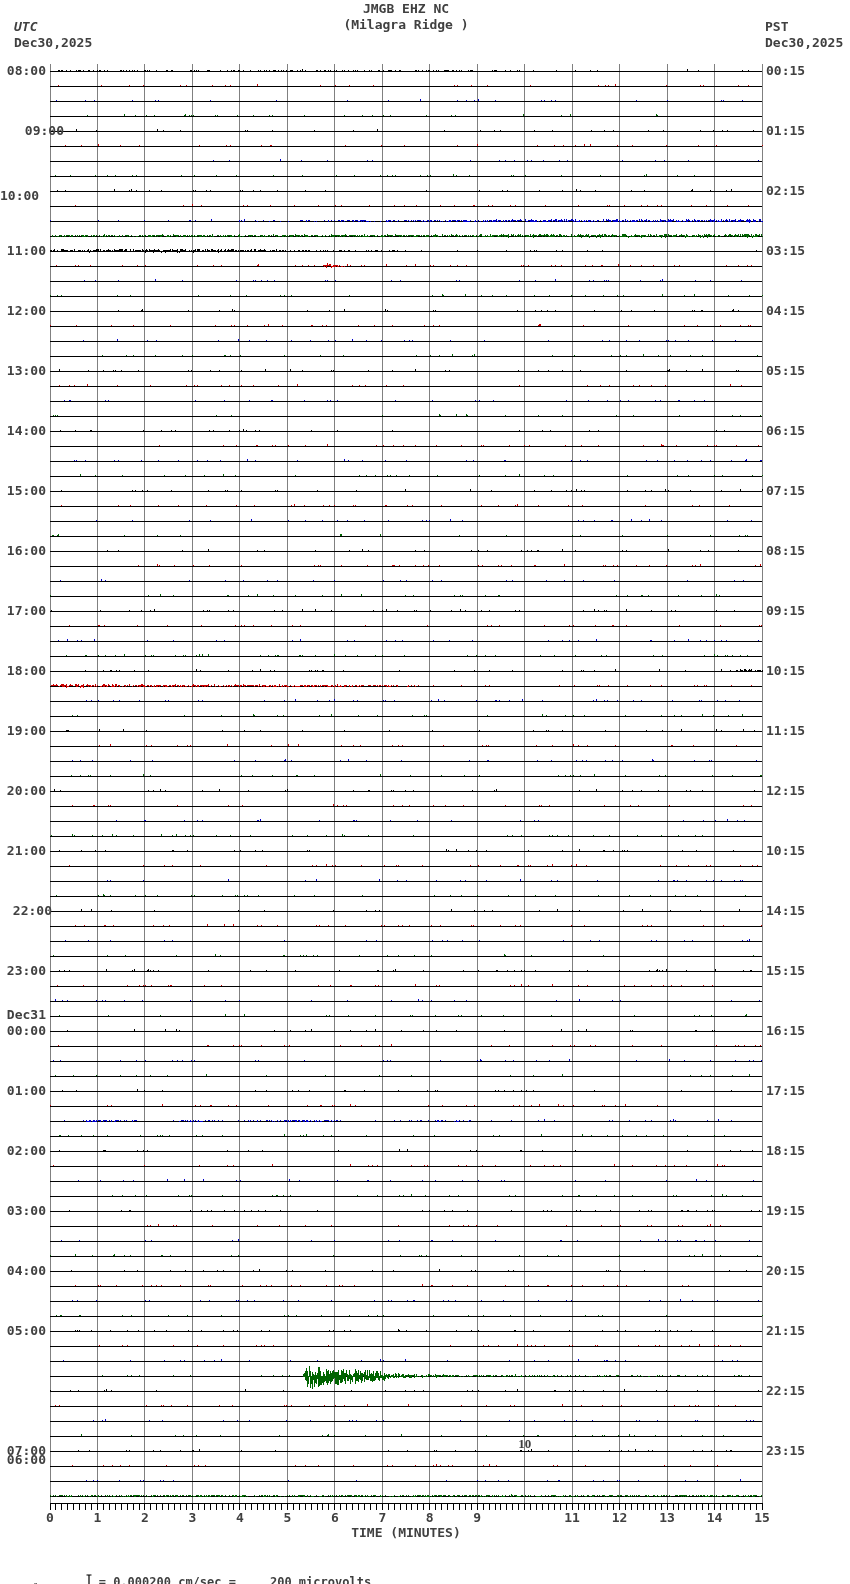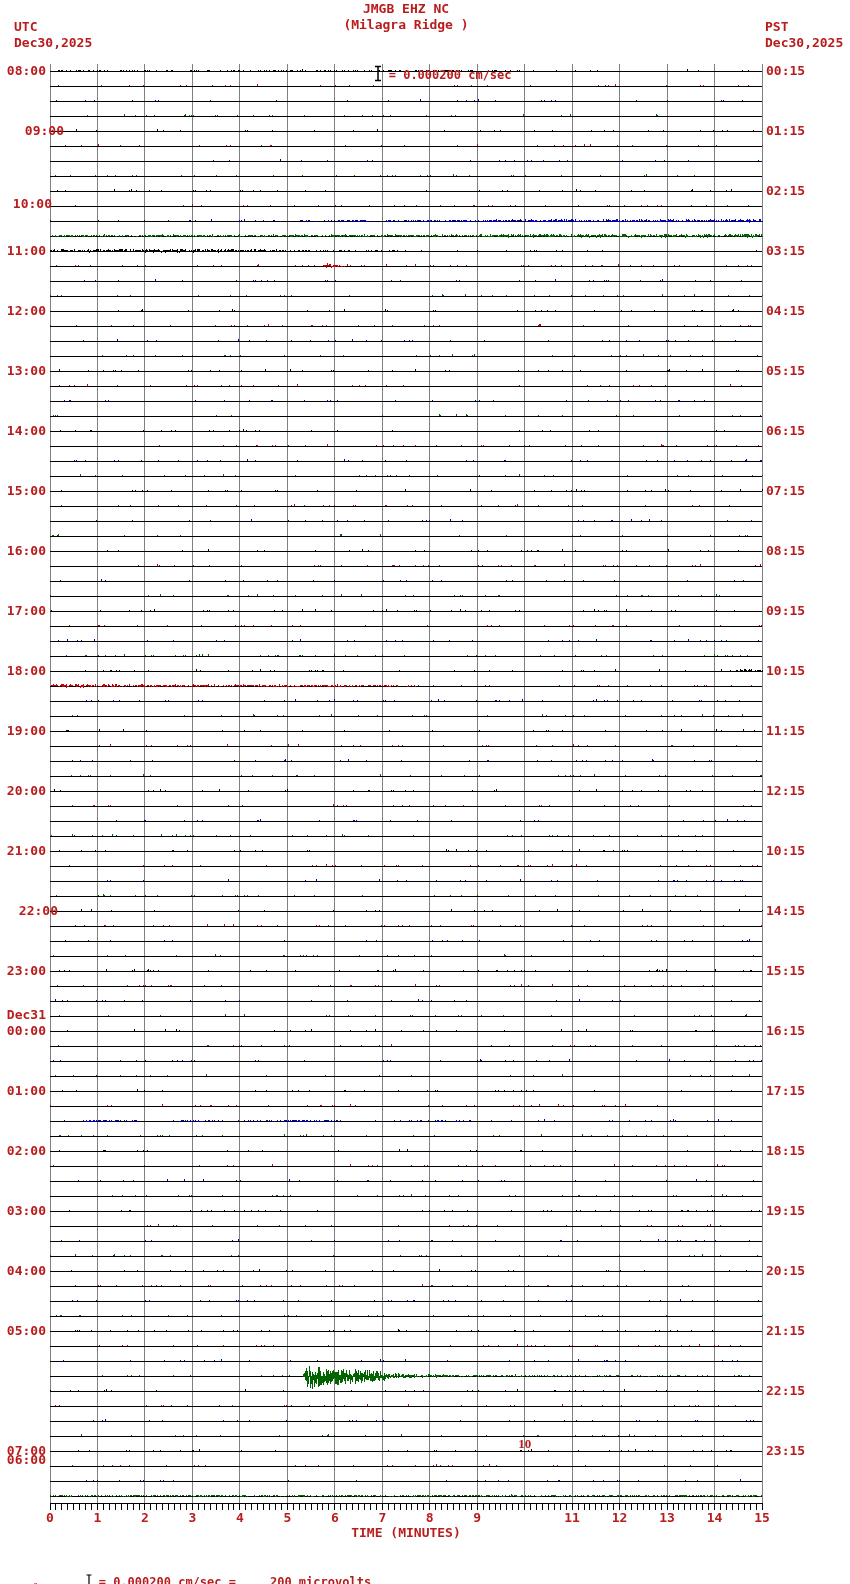--- a/index.html
+++ b/index.html
@@ -1,23 +1,23 @@
 <!DOCTYPE html>
 <html><head>
 <meta charset="utf-8">
 <style>
   html,body{margin:0;padding:0;background:#fff;}
   .page{position:relative;width:850px;height:1584px;background:#ffffff;overflow:hidden;
-        font-family:"DejaVu Sans Mono",monospace;font-weight:bold;color:#b91c1c;}
+        font-family:"DejaVu Sans Mono",monospace;font-weight:bold;color:#404040;}
   .abs{position:absolute;white-space:pre;}
   .title{left:50px;width:712px;top:1px;text-align:center;font-size:13px;}
   .subtitle{left:50px;width:712px;top:17px;text-align:center;font-size:13px;}
   .scalerow{left:50px;width:712px;top:37px;text-align:center;font-size:12px;}
   .scalerow .bar{display:inline-block;vertical-align:middle;margin-right:6px;}
-  .hleft{left:14px;top:19px;font-size:13px;}
+  .hleft{left:14px;top:19px;font-size:13px;font-style:italic;}
   .hleftd{left:14px;top:35px;font-size:13px;}
   .hright{left:765px;top:19px;font-size:13px;}
   .hrightd{left:765px;top:35px;font-size:13px;}
   .tlabel{position:absolute;font-size:13px;line-height:15px;white-space:pre;}
   .xaxis-label{left:50px;width:712px;top:1525px;text-align:center;font-size:13px;}
   .footer{left:4px;top:1546px;height:20px;font-size:12px;}
   .footer .pre{font-size:9px;vertical-align:middle;}
   .footer .bar{display:inline-block;vertical-align:middle;margin:0 6px 0 3px;}
   .footer .val{margin-left:34px;}
   svg{position:absolute;left:0;top:0;}
@@ -236,39 +236,32 @@
       <path d="M81.5 1434.0V1436.0M131.5 1435.0V1436.0M175.5 1435.0V1436.0M183.5 1435.0V1436.0M196.5 1435.0V1436.0M220.5 1435.0V1436.0M279.5 1435.0V1436.0M322.5 1435.0V1436.0M327.5 1435.0V1436.0M328.5 1434.0V1436.0M334.5 1435.0V1436.0M365.5 1435.0V1436.0M401.5 1434.0V1436.0M441.5 1435.0V1436.0M486.5 1435.0V1436.0M523.5 1435.0V1436.0M537.5 1435.0V1436.0M538.5 1435.0V1436.0M575.5 1435.0V1436.0M592.5 1435.0V1436.0M602.5 1435.0V1436.0M604.5 1435.0V1436.0M618.5 1435.0V1436.0M629.5 1434.0V1436.0M634.5 1435.0V1436.0M655.5 1435.0V1436.0M681.5 1435.0V1436.0M702.5 1435.0V1436.0M723.5 1435.0V1436.0" stroke="#006400" stroke-width="1" fill="none"></path>
       <path d="M78.5 1450.0V1451.0M89.5 1450.0V1451.0M126.5 1450.0V1451.0M129.5 1450.0V1451.0M153.5 1450.0V1451.0M160.5 1450.0V1451.0M180.5 1450.0V1451.0M192.5 1450.0V1451.0M193.5 1450.0V1451.0M199.5 1449.0V1451.0M241.5 1450.0V1451.0M275.5 1450.0V1451.0M388.5 1450.0V1451.0M407.5 1450.0V1451.0M434.5 1450.0V1451.0M436.5 1450.0V1451.0M455.5 1450.0V1451.0M475.5 1450.0V1451.0M520.5 1450.0V1451.0M521.5 1450.0V1451.0M528.5 1450.0V1451.0M531.5 1449.0V1451.0M548.5 1450.0V1451.0M578.5 1450.0V1451.0M609.5 1450.0V1451.0M621.5 1450.0V1451.0M628.5 1450.0V1451.0M635.5 1449.0V1451.0M648.5 1450.0V1451.0M652.5 1450.0V1451.0M693.5 1450.0V1451.0M702.5 1450.0V1451.0M711.5 1450.0V1451.0M726.5 1450.0V1451.0M730.5 1450.0V1451.0M731.5 1450.0V1451.0" stroke="#000000" stroke-width="1" fill="none"></path>
       <path d="M72.5 1465.0V1466.0M103.5 1465.0V1466.0M112.5 1465.0V1466.0M120.5 1465.0V1466.0M129.5 1465.0V1466.0M166.5 1465.0V1466.0M194.5 1465.0V1466.0M198.5 1465.0V1466.0M205.5 1465.0V1466.0M295.5 1465.0V1466.0M305.5 1465.0V1466.0M318.5 1465.0V1466.0M353.5 1465.0V1466.0M387.5 1465.0V1466.0M392.5 1465.0V1466.0M415.5 1465.0V1466.0M433.5 1465.0V1466.0M436.5 1464.0V1466.0M440.5 1465.0V1466.0M448.5 1465.0V1466.0M452.5 1465.0V1466.0M483.5 1465.0V1466.0M489.5 1464.0V1466.0M496.5 1465.0V1466.0M553.5 1465.0V1466.0M557.5 1465.0V1466.0M585.5 1465.0V1466.0M664.5 1465.0V1466.0M690.5 1465.0V1466.0M717.5 1465.0V1466.0" stroke="#cc0000" stroke-width="1" fill="none"></path>
       <path d="M86.5 1480.0V1481.0M93.5 1480.0V1481.0M97.5 1480.0V1481.0M119.5 1480.0V1481.0M140.5 1480.0V1481.0M143.5 1480.0V1481.0M160.5 1480.0V1481.0M163.5 1480.0V1481.0M173.5 1480.0V1481.0M288.5 1480.0V1481.0M356.5 1480.0V1481.0M446.5 1480.0V1481.0M477.5 1480.0V1481.0M485.5 1480.0V1481.0M498.5 1480.0V1481.0M508.5 1480.0V1481.0M547.5 1480.0V1481.0M558.5 1480.0V1481.0M559.5 1480.0V1481.0M593.5 1480.0V1481.0M603.5 1480.0V1481.0M617.5 1480.0V1481.0M619.5 1480.0V1481.0M638.5 1480.0V1481.0M685.5 1480.0V1481.0M697.5 1480.0V1481.0M740.5 1479.0V1481.0" stroke="#0000cc" stroke-width="1" fill="none"></path>
       <path d="M50.5 1495.1V1496.0M51.5 1495.7V1496.5M53.5 1495.4V1496.2M55.5 1495.4V1496.1M56.5 1495.5V1496.5M59.5 1495.0V1496.4M60.5 1495.0V1496.0M61.5 1494.9V1496.4M62.5 1494.9V1496.2M63.5 1495.5V1496.2M64.5 1495.4V1496.4M65.5 1495.5V1496.0M66.5 1495.4V1496.5M67.5 1495.9V1496.6M69.5 1495.3V1496.8M70.5 1495.8V1496.7M71.5 1495.2V1496.8M78.5 1495.1V1496.1M80.5 1494.9V1496.5M81.5 1495.5V1496.0M82.5 1495.4V1496.1M83.5 1495.6V1496.5M84.5 1495.5V1496.9M85.5 1495.4V1496.2M87.5 1495.1V1496.2M89.5 1495.5V1496.5M90.5 1495.5V1496.0M91.5 1494.8V1496.5M92.5 1495.0V1496.3M94.5 1495.1V1496.3M95.5 1495.2V1496.0M97.5 1495.8V1496.6M98.5 1495.0V1496.7M101.5 1495.1V1496.2M105.5 1495.4V1496.2M107.5 1495.1V1496.6M109.5 1495.2V1496.1M111.5 1495.5V1496.5M112.5 1495.1V1496.4M113.5 1496.0V1496.7M114.5 1495.8V1496.6M116.5 1495.2V1496.4M119.5 1495.2V1496.0M121.5 1495.3V1496.8M122.5 1495.5V1496.1M123.5 1495.9V1496.5M125.5 1495.9V1496.5M126.5 1495.2V1496.0M127.5 1495.5V1496.6M128.5 1495.4V1496.8M129.5 1495.5V1496.8M130.5 1495.3V1496.3M131.5 1494.9V1496.3M133.5 1495.0V1496.1M134.5 1495.0V1496.5M135.5 1495.0V1496.5M136.5 1495.4V1496.2M137.5 1494.9V1496.1M138.5 1495.2V1496.1M139.5 1495.0V1496.8M141.5 1495.2V1496.0M143.5 1494.9V1496.1M146.5 1495.3V1496.0M147.5 1495.7V1496.7M151.5 1494.8V1496.2M152.5 1495.5V1496.8M153.5 1495.0V1496.7M154.5 1495.0V1496.2M155.5 1495.3V1496.0M157.5 1495.2V1496.1M160.5 1495.3V1496.4M161.5 1495.5V1496.2M163.5 1495.0V1496.0M164.5 1495.0V1496.1M165.5 1495.5V1496.7M166.5 1495.0V1496.5M167.5 1494.8V1496.2M168.5 1495.1V1496.0M169.5 1495.7V1496.8M170.5 1495.1V1496.3M171.5 1495.5V1496.1M172.5 1495.0V1496.7M173.5 1495.3V1496.1M174.5 1495.5V1496.0M175.5 1494.9V1496.0M176.5 1494.9V1496.6M177.5 1495.4V1496.6M180.5 1495.0V1496.1M182.5 1495.1V1496.0M183.5 1494.9V1496.1M185.5 1495.5V1496.0M186.5 1494.9V1496.3M188.5 1494.9V1496.1M189.5 1495.0V1496.1M190.5 1495.1V1496.6M192.5 1494.8V1496.3M193.5 1495.6V1496.8M194.5 1495.8V1496.8M196.5 1494.9V1496.0M197.5 1495.1V1496.2M198.5 1495.0V1496.7M199.5 1495.9V1496.8M200.5 1495.0V1496.6M201.5 1495.1V1496.8M203.5 1496.0V1496.5M204.5 1494.9V1496.2M205.5 1495.9V1496.8M206.5 1495.0V1496.5M207.5 1495.6V1496.7M208.5 1494.9V1496.1M209.5 1495.2V1496.7M210.5 1495.5V1496.5M211.5 1495.1V1496.3M212.5 1495.3V1496.1M213.5 1495.0V1496.4M214.5 1495.4V1496.0M215.5 1495.7V1496.8M216.5 1495.4V1496.2M217.5 1495.4V1496.3M218.5 1495.1V1496.5M219.5 1495.0V1496.9M221.5 1495.2V1496.2M222.5 1494.8V1496.7M223.5 1495.5V1496.0M225.5 1494.9V1496.0M227.5 1495.7V1496.7M229.5 1495.1V1496.1M232.5 1495.4V1496.0M233.5 1495.3V1496.5M235.5 1495.0V1496.5M236.5 1495.2V1496.7M239.5 1495.4V1496.3M240.5 1495.6V1496.6M241.5 1496.0V1496.7M242.5 1495.4V1496.8M243.5 1495.0V1496.6M244.5 1495.3V1496.2M245.5 1495.1V1496.9M247.5 1495.9V1496.6M250.5 1495.5V1496.1M254.5 1495.4V1496.1M255.5 1495.9V1496.7M259.5 1495.4V1496.2M261.5 1495.2V1496.3M262.5 1495.0V1496.1M263.5 1495.6V1496.5M264.5 1495.0V1496.6M265.5 1495.4V1496.7M267.5 1495.1V1496.4M268.5 1496.0V1496.9M269.5 1495.3V1496.4M270.5 1495.8V1496.5M273.5 1494.9V1496.3M274.5 1495.2V1496.0M275.5 1495.9V1496.9M276.5 1495.2V1496.9M277.5 1495.3V1496.4M278.5 1495.5V1496.2M279.5 1495.5V1496.2M280.5 1496.0V1496.7M281.5 1495.5V1496.3M284.5 1495.5V1496.5M287.5 1495.4V1496.1M289.5 1495.2V1496.0M292.5 1495.2V1496.6M294.5 1494.9V1496.7M298.5 1495.4V1496.5M299.5 1495.3V1496.7M300.5 1494.9V1496.4M301.5 1495.2V1496.2M302.5 1494.9V1496.1M303.5 1495.2V1496.8M304.5 1495.1V1496.5M305.5 1495.5V1496.2M307.5 1495.1V1496.7M310.5 1495.3V1496.4M311.5 1495.6V1496.7M312.5 1495.8V1496.5M313.5 1495.9V1496.7M314.5 1495.5V1496.4M316.5 1494.9V1496.0M319.5 1496.0V1496.6M320.5 1495.5V1496.6M321.5 1495.7V1496.9M322.5 1495.0V1496.1M323.5 1495.3V1496.1M324.5 1495.8V1496.5M328.5 1494.8V1496.0M330.5 1495.4V1496.4M331.5 1495.6V1496.6M332.5 1495.3V1496.7M334.5 1495.4V1496.1M336.5 1495.2V1496.2M338.5 1495.5V1496.4M339.5 1495.3V1496.9M341.5 1495.0V1496.2M342.5 1494.9V1496.8M345.5 1495.3V1496.2M347.5 1495.1V1496.6M348.5 1495.4V1496.0M349.5 1494.8V1496.3M350.5 1495.1V1496.4M351.5 1495.4V1496.5M354.5 1495.4V1496.3M355.5 1495.0V1496.9M356.5 1495.4V1496.4M357.5 1495.5V1496.8M358.5 1495.4V1496.6M359.5 1495.1V1496.8M360.5 1495.5V1496.1M361.5 1495.2V1496.2M362.5 1495.1V1496.1M363.5 1495.8V1496.6M364.5 1495.8V1496.9M365.5 1495.4V1496.3M367.5 1495.1V1496.5M368.5 1495.5V1496.0M369.5 1495.6V1496.6M371.5 1495.1V1496.0M373.5 1495.1V1496.3M374.5 1495.3V1496.2M375.5 1495.4V1496.5M376.5 1495.5V1496.0M380.5 1494.9V1496.7M381.5 1495.7V1496.6M382.5 1495.2V1496.0M385.5 1495.0V1496.4M389.5 1495.7V1496.8M390.5 1496.0V1496.7M391.5 1495.5V1496.0M392.5 1495.5V1496.7M393.5 1495.7V1496.7M394.5 1495.3V1496.1M398.5 1495.5V1496.8M399.5 1495.7V1496.7M400.5 1495.1V1496.3M402.5 1495.0V1496.0M403.5 1495.1V1496.2M404.5 1495.5V1496.2M406.5 1494.8V1496.4M408.5 1495.3V1496.0M411.5 1495.8V1496.7M413.5 1494.8V1496.6M414.5 1495.6V1496.7M415.5 1495.3V1496.7M416.5 1495.5V1496.1M417.5 1495.1V1496.0M418.5 1495.1V1496.0M419.5 1494.9V1496.1M420.5 1494.9V1496.5M422.5 1495.4V1496.1M423.5 1494.9V1496.6M425.5 1495.2V1496.6M426.5 1495.8V1496.8M427.5 1495.0V1496.5M428.5 1495.0V1496.6M429.5 1495.9V1496.5M431.5 1496.0V1496.7M432.5 1495.1V1496.2M434.5 1495.0V1496.8M435.5 1495.0V1496.0M436.5 1495.3V1496.1M438.5 1494.9V1496.0M439.5 1495.3V1496.1M440.5 1495.1V1496.7M441.5 1495.1V1496.5M443.5 1495.0V1496.0M444.5 1495.4V1496.2M445.5 1495.1V1496.2M448.5 1495.1V1496.2M449.5 1494.9V1496.5M450.5 1495.5V1496.4M451.5 1495.7V1496.8M453.5 1495.3V1496.6M454.5 1494.9V1496.3M455.5 1495.5V1496.2M457.5 1495.4V1496.9M458.5 1494.8V1496.0M459.5 1495.3V1496.1M462.5 1495.2V1496.3M463.5 1495.5V1496.2M464.5 1495.3V1496.0M465.5 1495.3V1496.0M466.5 1494.9V1496.2M467.5 1495.9V1496.7M469.5 1495.2V1496.0M470.5 1494.8V1496.0M471.5 1495.5V1496.9M472.5 1495.0V1496.1M473.5 1494.9V1496.2M475.5 1495.1V1496.0M476.5 1494.9V1496.7M478.5 1495.3V1496.3M479.5 1495.1V1496.3M480.5 1495.8V1496.7M481.5 1495.1V1496.5M483.5 1496.0V1496.8M484.5 1495.5V1496.3M485.5 1495.8V1496.5M486.5 1494.9V1496.1M487.5 1495.1V1496.5M488.5 1494.9V1496.2M489.5 1494.9V1496.0M492.5 1494.8V1496.5M493.5 1495.6V1496.6M494.5 1495.0V1496.0M495.5 1495.5V1496.3M496.5 1495.1V1496.1M498.5 1495.2V1496.3M499.5 1495.7V1496.7M501.5 1496.0V1496.6M502.5 1495.0V1496.7M503.5 1495.5V1496.6M504.5 1495.9V1496.8M505.5 1495.4V1496.0M506.5 1495.5V1496.3M509.5 1495.1V1496.0M511.5 1494.0V1496.5M512.5 1495.0V1496.2M514.5 1495.4V1496.1M515.5 1494.8V1496.1M516.5 1495.0V1496.9M517.5 1495.8V1496.7M518.5 1495.7V1496.9M519.5 1495.6V1496.6M521.5 1495.3V1496.3M522.5 1495.4V1496.1M524.5 1495.8V1496.8M525.5 1495.4V1496.0M528.5 1494.9V1496.0M529.5 1495.5V1496.5M530.5 1495.1V1496.2M534.5 1495.4V1496.0M536.5 1495.9V1496.8M537.5 1495.7V1496.7M538.5 1495.9V1496.6M539.5 1495.9V1496.5M541.5 1495.4V1496.9M545.5 1495.0V1496.3M546.5 1495.5V1496.2M548.5 1494.8V1496.3M551.5 1495.1V1496.1M552.5 1494.9V1496.7M553.5 1495.4V1496.1M554.5 1494.9V1496.1M555.5 1495.0V1496.5M557.5 1496.0V1496.8M559.5 1495.5V1496.7M561.5 1495.9V1496.8M562.5 1495.9V1496.8M563.5 1495.4V1496.6M565.5 1495.3V1496.1M568.5 1496.0V1496.7M569.5 1495.1V1496.4M570.5 1494.9V1496.5M572.5 1495.7V1496.6M573.5 1495.6V1496.5M575.5 1495.1V1496.0M576.5 1495.7V1496.5M577.5 1494.8V1496.6M581.5 1495.1V1496.1M582.5 1495.5V1496.4M583.5 1495.1V1496.1M585.5 1495.7V1496.6M586.5 1496.0V1496.5M587.5 1495.1V1496.1M588.5 1495.1V1496.4M590.5 1495.7V1496.8M592.5 1495.0V1496.6M593.5 1495.2V1496.7M594.5 1495.3V1496.0M597.5 1494.8V1496.4M599.5 1494.8V1496.4M602.5 1495.3V1496.0M603.5 1495.1V1496.0M604.5 1495.0V1496.5M605.5 1495.5V1496.3M606.5 1495.8V1496.6M609.5 1495.2V1496.8M610.5 1495.4V1496.1M611.5 1495.0V1496.0M612.5 1494.8V1496.6M617.5 1495.2V1496.8M618.5 1495.4V1496.3M619.5 1495.9V1496.7M620.5 1495.3V1496.3M621.5 1495.3V1496.3M624.5 1495.8V1496.5M625.5 1495.4V1496.2M626.5 1495.4V1496.1M627.5 1495.0V1496.9M629.5 1496.0V1496.5M630.5 1495.3V1496.4M631.5 1495.5V1496.6M632.5 1495.4V1496.2M634.5 1494.8V1496.1M635.5 1495.9V1496.6M636.5 1495.4V1496.2M638.5 1495.0V1496.2M639.5 1495.4V1496.9M643.5 1495.5V1496.1M645.5 1495.0V1496.1M646.5 1495.2V1496.2M647.5 1495.8V1496.7M648.5 1495.4V1496.9M650.5 1495.5V1496.0M653.5 1495.2V1496.4M654.5 1494.9V1496.6M656.5 1495.6V1496.7M657.5 1495.1V1496.2M659.5 1495.9V1496.6M660.5 1495.8V1496.8M661.5 1494.9V1496.4M663.5 1494.9V1496.4M664.5 1495.3V1496.3M666.5 1494.9V1496.4M669.5 1494.8V1496.4M670.5 1495.8V1496.6M675.5 1495.4V1496.2M676.5 1495.1V1496.3M677.5 1494.9V1496.1M678.5 1495.5V1496.1M679.5 1495.4V1496.1M680.5 1495.0V1496.2M681.5 1495.4V1496.9M682.5 1495.0V1496.3M683.5 1495.0V1496.7M684.5 1495.4V1496.2M685.5 1494.9V1496.5M686.5 1494.9V1496.3M687.5 1495.6V1496.5M688.5 1495.5V1496.0M689.5 1495.2V1496.0M691.5 1495.5V1496.3M692.5 1494.9V1496.2M693.5 1494.9V1496.1M696.5 1494.8V1496.3M698.5 1495.4V1496.0M699.5 1496.0V1496.7M700.5 1494.8V1496.0M701.5 1495.4V1496.3M703.5 1495.3V1496.5M704.5 1494.8V1496.0M705.5 1496.0V1496.5M706.5 1495.9V1496.7M707.5 1495.0V1496.6M708.5 1496.0V1496.6M710.5 1495.0V1496.1M711.5 1494.9V1496.0M712.5 1494.9V1496.7M714.5 1495.1V1496.2M715.5 1496.0V1496.5M716.5 1494.9V1496.0M717.5 1495.6V1496.6M720.5 1495.9V1496.8M721.5 1495.5V1496.6M722.5 1494.9V1496.2M723.5 1495.0V1496.3M725.5 1496.0V1496.6M726.5 1495.8V1496.6M727.5 1495.4V1496.0M728.5 1494.8V1496.0M729.5 1495.4V1496.8M730.5 1495.4V1496.6M731.5 1495.5V1496.7M732.5 1494.9V1496.3M733.5 1495.6V1496.5M736.5 1495.1V1496.5M737.5 1495.0V1496.7M738.5 1495.1V1496.1M740.5 1495.7V1496.7M743.5 1495.2V1496.1M745.5 1495.2V1496.6M746.5 1496.0V1496.8M747.5 1495.9V1496.5M748.5 1495.3V1496.9M750.5 1494.8V1496.2M751.5 1495.3V1496.1M752.5 1495.9V1496.5M753.5 1495.3V1496.7M754.5 1495.2V1496.8M755.5 1494.9V1496.0M756.5 1495.4V1496.2M759.5 1495.8V1496.5M760.5 1495.9V1496.5M761.5 1495.0V1496.1" stroke="#006400" stroke-width="1" fill="none"></path>
     </svg>
 
   <div class="abs title">JMGB EHZ NC</div>
   <div class="abs subtitle">(Milagra Ridge )</div>
 
-  <div class="abs scalerow">
-    <span class="bar">
-      <svg width="10" height="17" style="position:static">
-          <path d="M2 1.5H8 M5 1.5V15.5 M2 15.5H8" stroke="#000" stroke-width="1.5" fill="none"></path>
-        </svg>
-    </span><span>= 0.000200 cm/sec</span>
-  </div>
 
   <div class="abs hleft">UTC</div>
   <div class="abs hleftd">Dec30,2025</div>
   <div class="abs hright">PST</div>
   <div class="abs hrightd">Dec30,2025</div>
 
   <div id="labels">
       <div class="tlabel" style="left: 0px; width: 46px; top: 63px; text-align: right;">08:00</div>
       <div class="tlabel" style="left: 766px; top: 63px;">00:15</div>
       <div class="tlabel" style="left: 0px; width: 46px; top: 123px; text-align: right; padding-left: 18px;">09:00</div>
       <div class="tlabel" style="left: 766px; top: 123px;">01:15</div>
-      <div class="tlabel" style="left: 0px; width: 46px; top: 196px; text-align: right; padding-left: 6px;">10:00</div>
+      <div class="tlabel" style="left: 0px; width: 46px; top: 188px; ">10:00</div>
       <div class="tlabel" style="left: 766px; top: 183px;">02:15</div>
       <div class="tlabel" style="left: 0px; width: 46px; top: 243px; text-align: right;">11:00</div>
       <div class="tlabel" style="left: 766px; top: 243px;">03:15</div>
       <div class="tlabel" style="left: 0px; width: 46px; top: 303px; text-align: right;">12:00</div>
       <div class="tlabel" style="left: 766px; top: 303px;">04:15</div>
       <div class="tlabel" style="left: 0px; width: 46px; top: 363px; text-align: right;">13:00</div>
       <div class="tlabel" style="left: 766px; top: 363px;">05:15</div>
       <div class="tlabel" style="left: 0px; width: 46px; top: 423px; text-align: right;">14:00</div>
       <div class="tlabel" style="left: 766px; top: 423px;">06:15</div>
       <div class="tlabel" style="left: 0px; width: 46px; top: 483px; text-align: right;">15:00</div>
@@ -278,21 +271,21 @@
       <div class="tlabel" style="left: 0px; width: 46px; top: 603px; text-align: right;">17:00</div>
       <div class="tlabel" style="left: 766px; top: 603px;">09:15</div>
       <div class="tlabel" style="left: 0px; width: 46px; top: 663px; text-align: right;">18:00</div>
       <div class="tlabel" style="left: 766px; top: 663px;">10:15</div>
       <div class="tlabel" style="left: 0px; width: 46px; top: 723px; text-align: right;">19:00</div>
       <div class="tlabel" style="left: 766px; top: 723px;">11:15</div>
       <div class="tlabel" style="left: 0px; width: 46px; top: 783px; text-align: right;">20:00</div>
       <div class="tlabel" style="left: 766px; top: 783px;">12:15</div>
       <div class="tlabel" style="left: 0px; width: 46px; top: 843px; text-align: right;">21:00</div>
       <div class="tlabel" style="left: 766px; top: 843px;">10:15</div>
-      <div class="tlabel" style="left: 12px; width: 46px; top: 903px; text-align: right;">22:00</div>
+      <div class="tlabel" style="left: 6px; width: 46px; top: 903px; text-align: right;">22:00</div>
       <div class="tlabel" style="left: 766px; top: 903px;">14:15</div>
       <div class="tlabel" style="left: 0px; width: 46px; top: 963px; text-align: right;">23:00</div>
       <div class="tlabel" style="left: 766px; top: 963px;">15:15</div>
       <div class="tlabel" style="left: 0px; width: 46px; top: 1023px; text-align: right;">00:00</div>
       <div class="tlabel" style="left: 766px; top: 1023px;">16:15</div>
       <div class="tlabel" style="left: 0px; width: 46px; top: 1007px; text-align: right;">Dec31</div>
       <div class="tlabel" style="left: 0px; width: 46px; top: 1083px; text-align: right;">01:00</div>
       <div class="tlabel" style="left: 766px; top: 1083px;">17:15</div>
       <div class="tlabel" style="left: 0px; width: 46px; top: 1143px; text-align: right;">02:00</div>
       <div class="tlabel" style="left: 766px; top: 1143px;">18:15</div>

